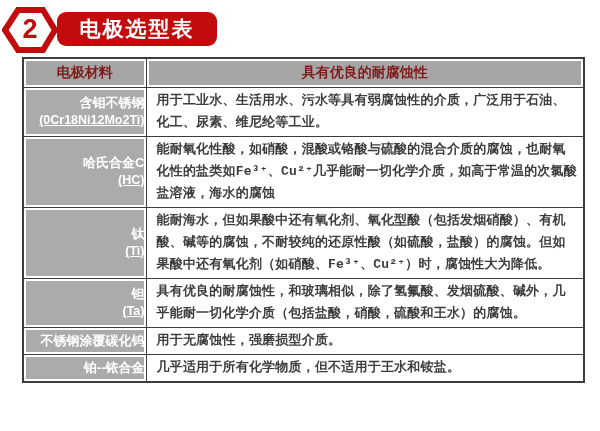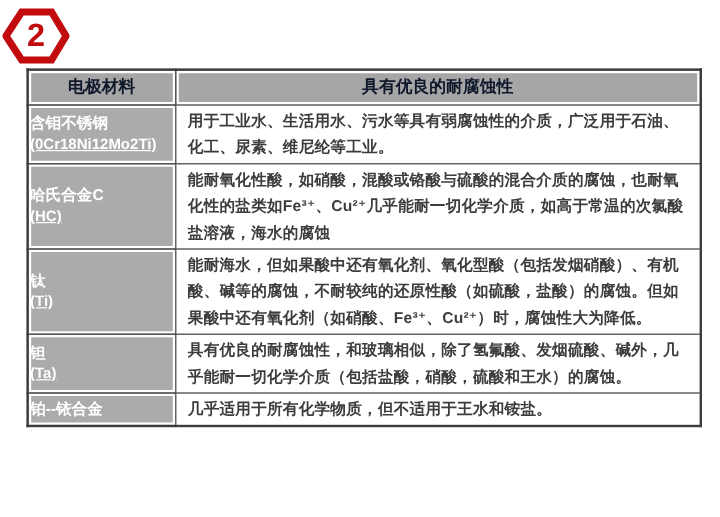--- a/index.html
+++ b/index.html
@@ -43,55 +43,59 @@
     table-layout: fixed;
   }
   table.spec th, table.spec td {
     border: 1px solid #3c3c3c;
   }
   th.col-material, td.material {
     width: 123px;
   }
   th {
     background: #a6a6a6;
-    color: #0f172a;
+    color: #7f1d1d;
     font-size: 14px; font-weight: bold;
     height: 29px;
     box-shadow: inset 0 0 0 2px #ffffff;
     text-align: center;
   }
   td.material {
     background: #ababab;
     color: #ffffff;
     font-size: 13px; font-weight: bold;
-    text-align: left;
+    text-align: right;
     vertical-align: middle;
     box-shadow: inset 0 0 0 2px #ffffff;
     line-height: 1.35;
     padding: 2px 1px;
   }
   td.material .sub { display: block; font-size: 12.5px; text-decoration: underline; }
   td.desc {
     background: #ffffff;
     color: #3d3d3d;
     font-size: 13px; font-weight: bold;
     line-height: 22px;
     padding: 2px 6px 2px 10px;
     vertical-align: middle;
     letter-spacing: 0.2px;
+    font-family: Liberation Mono, monospace;
   }
 </style>
 </head>
 <body>
 
 <div class="page-header">
   <svg class="badge" viewBox="0 0 56 48">
     <polygon points="3,24 16,4 41,4 53,24 41,44 16,44" fill="#ffffff" stroke="#c20b0c" stroke-width="6" stroke-linejoin="miter"></polygon>
   </svg>
   <div class="badge-num">2</div>
+  <div class="title-banner">
+    <span>电极选型表</span>
+  </div>
 </div>
 
 <table class="spec">
   <thead>
     <tr>
       <th class="col-material">电极材料</th>
       <th>具有优良的耐腐蚀性</th>
     </tr>
   </thead>
   <tbody>
@@ -118,19 +122,26 @@
     </tr>
     <tr>
       <td class="material">
         <span>钽</span>
         <span class="sub">(Ta)</span>
       </td>
       <td class="desc">具有优良的耐腐蚀性，和玻璃相似，除了氢氟酸、发烟硫酸、碱外，几乎能耐一切化学介质（包括盐酸，硝酸，硫酸和王水）的腐蚀。</td>
     </tr>
     <tr>
       <td class="material">
+        <span>不锈钢涂覆碳化钨</span>
+        <span class="sub"></span>
+      </td>
+      <td class="desc">用于无腐蚀性，强磨损型介质。</td>
+    </tr>
+    <tr>
+      <td class="material">
         <span>铂--铱合金</span>
         <span class="sub"></span>
       </td>
       <td class="desc">几乎适用于所有化学物质，但不适用于王水和铵盐。</td>
     </tr>
   </tbody>
 </table>
 
 </body></html>

